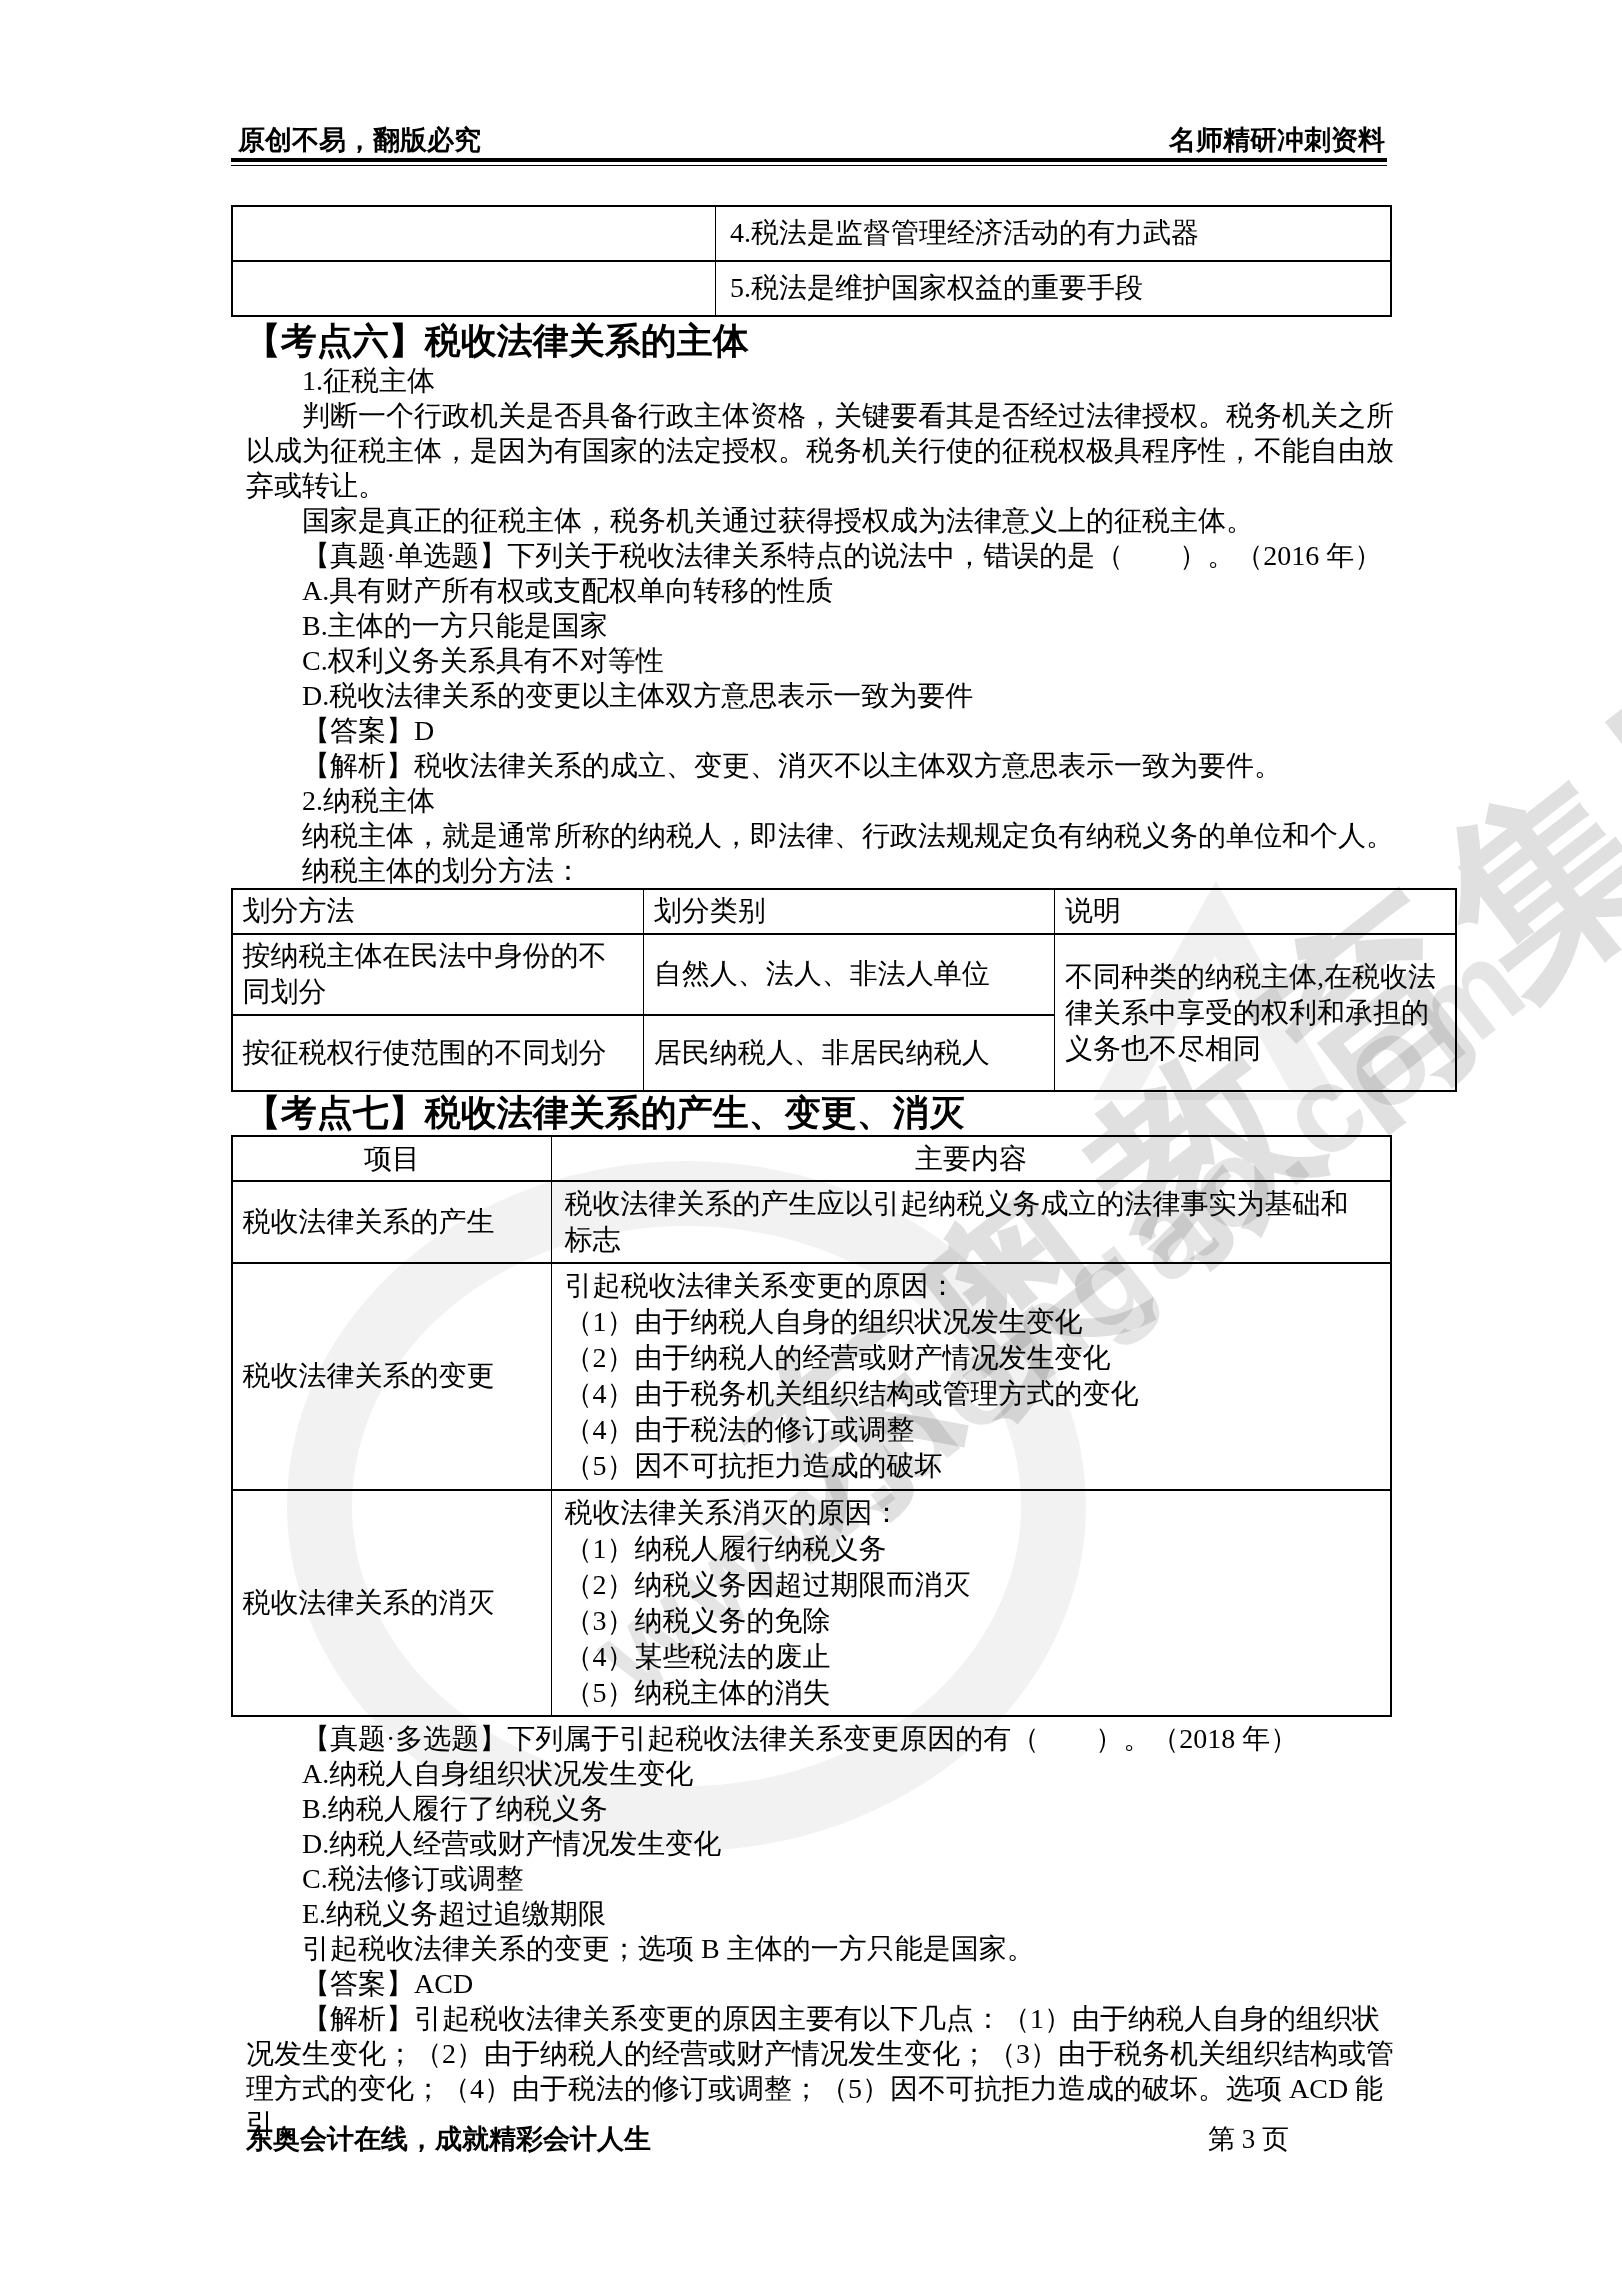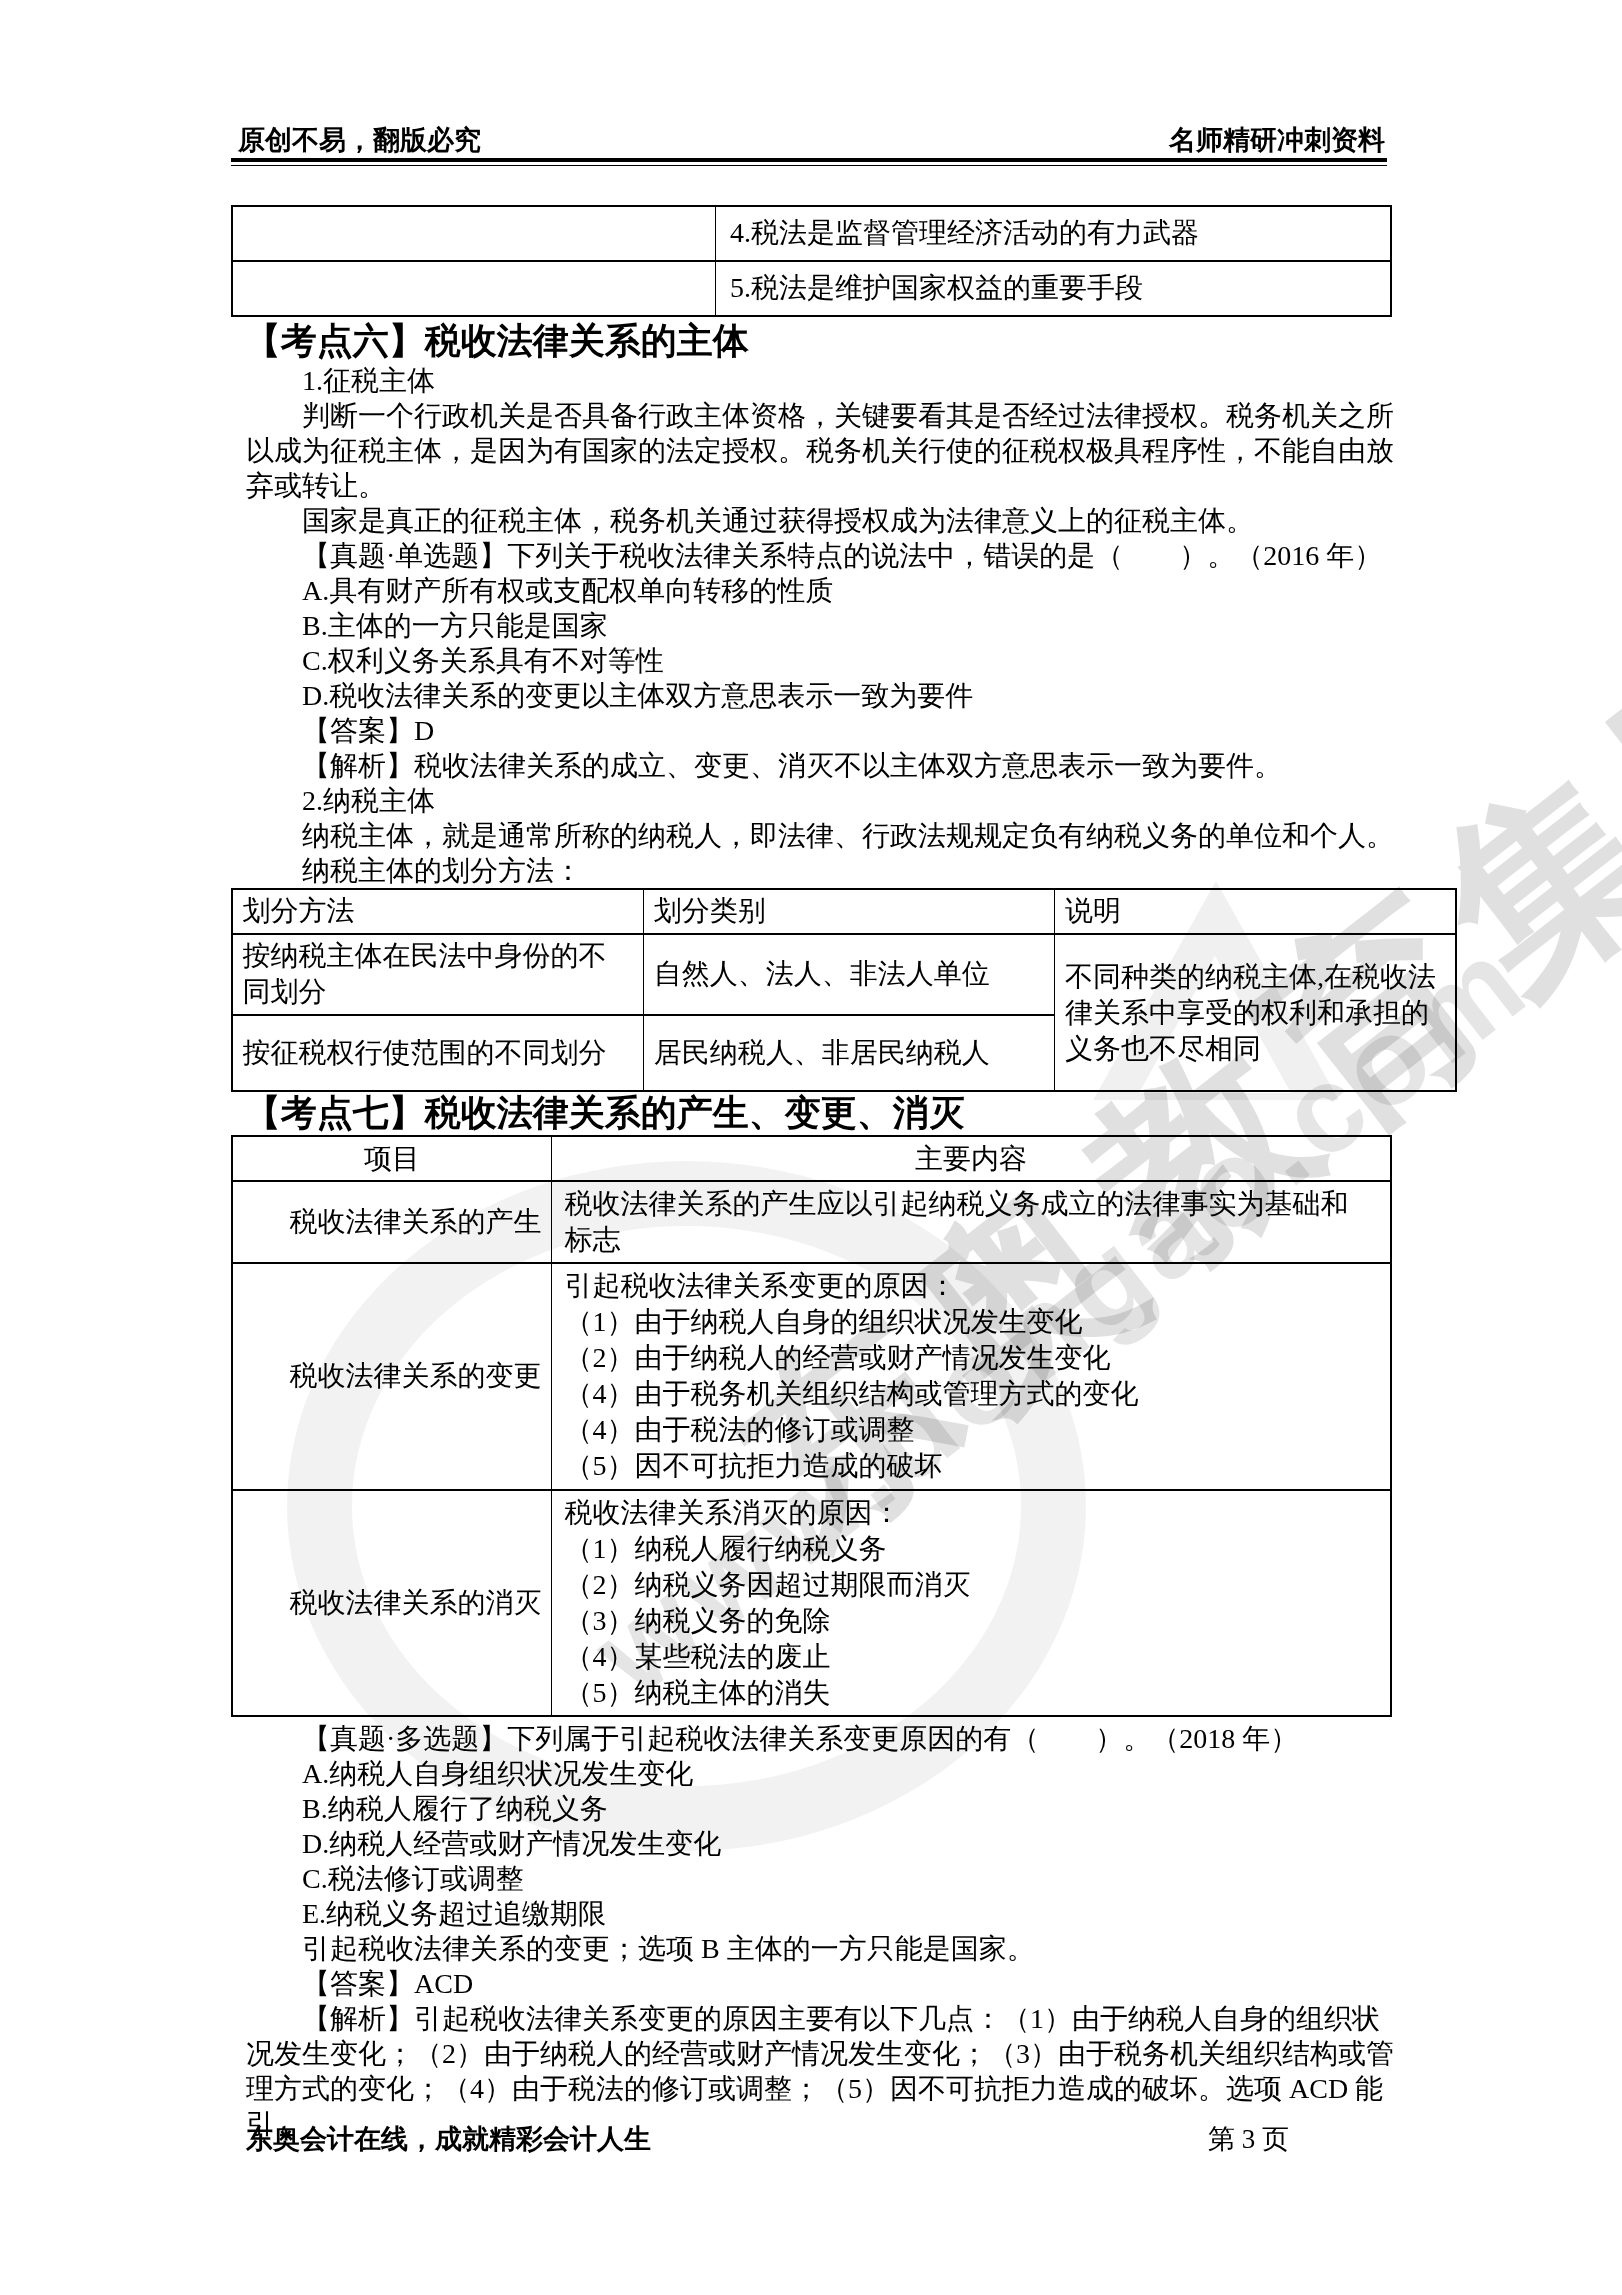--- a/index.html
+++ b/index.html
@@ -62,21 +62,21 @@
     font-size:28px;line-height:36px;font-weight:normal;
     padding:3.4px 9.6px;vertical-align:middle;text-align:left;
     overflow:hidden;
   }
   tr.hdr th{border-bottom-width:2.7px;}
   .t1{margin-bottom:5.5px;}
   .t1 td{height:46px;padding-left:13.7px;margin-top:46px;}
   .t2 td{height:68px;}
   .t2 tr.hdr th{height:33px;}
   .t3 tr.hdr th{height:33px;text-align:center;}
-  .t3 td.item{text-align:right;}
+  .t3 td.item{text-align:left;}
   .t3 td.note{padding:4.1px 16.4px 4.1px 12.3px;}
   .cell-line{display:block;}
   .spacer-s{height:4.1px;}
 </style>
 </head>
 <body>
 
 <div class="wm-layer">
   <div class="wm-ring"></div>
   <div class="wm-peak-outer"></div>

